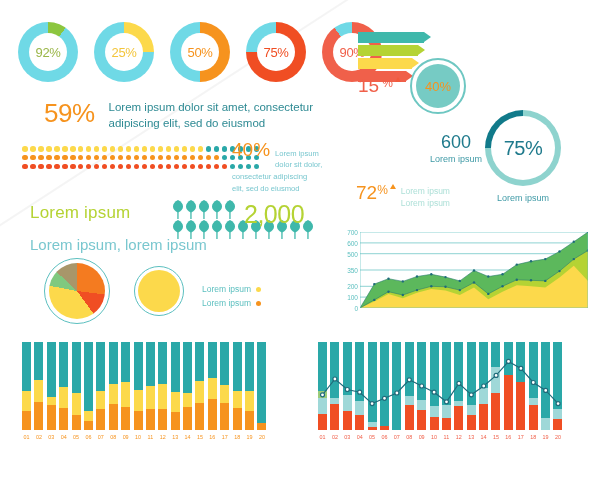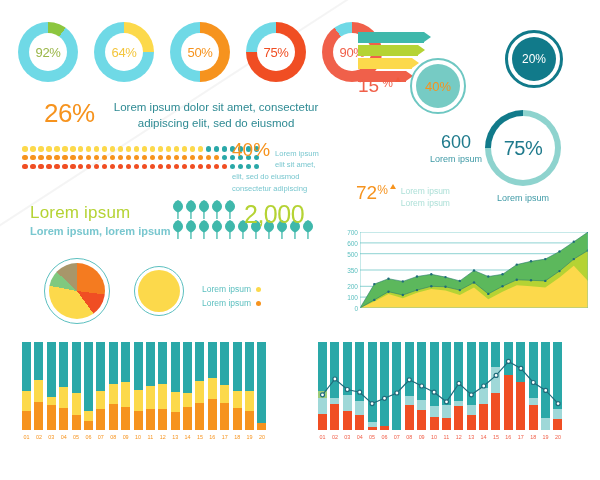--- a/index.html
+++ b/index.html
@@ -36,38 +36,38 @@
     position: absolute; left: 11px; top: 11px;
     width: 38px; height: 38px; border-radius: 50%;
     background: #fff;
     display: flex; align-items: center; justify-content: center;
   }
   .donut .pct { font-size: 13px; font-weight: 300; letter-spacing: -0.4px; }
 
   
   .lead15 { position: absolute; left: 44px; top: 100px; display: flex; align-items: flex-start; gap: 14px; }
   .lead15 .big { font-size: 26px; color: #f6931e; font-weight: 300; letter-spacing: -0.5px; line-height: 1; }
-  .lead15 .txt { font-size: 11.5px; color: #2e8a93; line-height: 1.35; max-width: 215px; text-align: center; }
+  .lead15 .txt { font-size: 11.5px; color: #2e8a93; line-height: 1.35; max-width: 215px; }
 
   
   .dots { position: absolute; left: 22px; top: 146px; }
   .dot-row { display: flex; gap: 2.4px; margin-bottom: 3.2px; }
   .dot { width: 5.6px; height: 5.6px; border-radius: 50%; }
 
   
   .blk40 { position: absolute; left: 232px; top: 140px; width: 106px; }
   .blk40 .hdr { display: flex; align-items: baseline; gap: 5px; }
   .blk40 .big { font-size: 19px; color: #f6931e; font-weight: 300; line-height: 1; }
   .blk40 .txt { font-size: 7.6px; color: #79c7cf; line-height: 1.45; }
   .blk40 .txt2 { font-size: 7.6px; color: #79c7cf; line-height: 1.45; margin-top: 1px; }
 
   
   .trees-block { position: absolute; left: 30px; top: 203px; }
   .tb-title { font-size: 17px; color: #b5d334; font-weight: 300; letter-spacing: 0.2px; }
-  .tb-sub { font-size: 11px; color: #79c7cf; margin-top: 2px; font-weight: bold; }
+  .tb-sub { font-size: 15px; color: #79c7cf; margin-top: 13px; }
   .tree-area { position: absolute; left: 172px; top: 200px; width: 160px; }
   .tree-rows { display: flex; flex-direction: column; gap: 1px; }
   .tree-line { display: flex; gap: 1px; }
   .big3000 { position: absolute; left: 244px; top: 200px; font-size: 25px; color: #b5d334; font-weight: 300; letter-spacing: -0.5px; }
 
   
   .pie-wrap { position: absolute; }
   .pie-ring { position: absolute; border-radius: 50%; border: 1px solid #5bbfbf; }
   .pie { position: absolute; border-radius: 50%; }
   .pie-legend { position: absolute; left: 202px; top: 283px; font-size: 8.5px; color: #5bbfbf; line-height: 1.6; }
@@ -142,42 +142,42 @@
   <div class="wm-line"></div>
 
   <div class="donut-row" id="donut-row">
       <div class="donut" style="background: conic-gradient(rgb(140, 198, 63) 0deg, rgb(140, 198, 63) 36deg, rgb(111, 217, 230) 36deg, rgb(111, 217, 230) 360deg);">
         <div class="hole">
           <span class="pct" style="color: rgb(154, 182, 72);">92%</span>
         </div>
       </div>
       <div class="donut" style="background: conic-gradient(rgb(252, 217, 75) 0deg, rgb(252, 217, 75) 90deg, rgb(111, 217, 230) 90deg, rgb(111, 217, 230) 360deg);">
         <div class="hole">
-          <span class="pct" style="color: rgb(243, 197, 60);">64%</span>
+          <span class="pct" style="color: rgb(243, 197, 60);">25%</span>
         </div>
       </div>
       <div class="donut" style="background: conic-gradient(rgb(246, 147, 30) 0deg, rgb(246, 147, 30) 180deg, rgb(111, 217, 230) 180deg, rgb(111, 217, 230) 360deg);">
         <div class="hole">
           <span class="pct" style="color: rgb(246, 147, 30);">50%</span>
         </div>
       </div>
       <div class="donut" style="background: conic-gradient(rgb(240, 78, 35) 0deg, rgb(240, 78, 35) 270deg, rgb(111, 217, 230) 270deg, rgb(111, 217, 230) 360deg);">
         <div class="hole">
           <span class="pct" style="color: rgb(240, 78, 35);">75%</span>
         </div>
       </div>
       <div class="donut" style="background: conic-gradient(rgb(240, 96, 74) 0deg, rgb(240, 96, 74) 324deg, rgb(111, 217, 230) 324deg, rgb(111, 217, 230) 360deg);">
         <div class="hole">
           <span class="pct" style="color: rgb(240, 96, 74);">90%</span>
         </div>
       </div>
     </div>
 
   <div class="lead15">
-    <div class="big">26%</div>
+    <div class="big">59%</div>
     <div class="txt">Lorem ipsum dolor sit amet, consectetur adipiscing elit, sed do eiusmod</div>
   </div>
 
   <div class="dots" id="dot-matrix">
       <div class="dot-row">
         <span class="dot" style="background: rgb(252, 217, 75);"></span>
         <span class="dot" style="background: rgb(252, 217, 75);"></span>
         <span class="dot" style="background: rgb(252, 217, 75);"></span>
         <span class="dot" style="background: rgb(252, 217, 75);"></span>
         <span class="dot" style="background: rgb(252, 217, 75);"></span>
@@ -271,25 +271,25 @@
         <span class="dot" style="background: rgb(42, 168, 168);"></span>
         <span class="dot" style="background: rgb(42, 168, 168);"></span>
       </div>
     </div>
 
   <div class="blk40">
     <div class="hdr">
       <div class="big">40%</div>
       <div class="txt">
         <div>Lorem ipsum</div>
-        <div>elit sit amet,</div>
+        <div>dolor sit dolor,</div>
       </div>
     </div>
+    <div class="txt2">consectetur adipiscing</div>
     <div class="txt2">elit, sed do eiusmod</div>
-    <div class="txt2">consectetur adipiscing</div>
   </div>
 
   <div class="trees-block">
     <div class="tb-title">Lorem ipsum</div>
     <div class="tb-sub">Lorem ipsum, lorem ipsum</div>
   </div>
   <div class="tree-area">
     <div class="tree-rows" id="tree-rows">
         <div class="tree-line">
           <svg width="12" height="19" viewBox="0 0 12 19">
@@ -400,25 +400,20 @@
     <span class="tri-up" style="border-bottom-color:#f6931e;"></span>
     <span class="lbls">
       <div>Lorem ipsum</div>
       <div>Lorem ipsum</div>
     </span>
   </div>
 
   <div class="c40">
     <div class="fill">
         <span class="n">40%</span>
-      </div>
-  </div>
-  <div class="c20">
-    <div class="fill">
-        <span class="n">20%</span>
       </div>
   </div>
 
   <div class="n600">
     <div class="v">600</div>
     <div class="l">Lorem ipsum</div>
   </div>
 
   <div class="c75" id="circle75" style="background: conic-gradient(rgb(142, 211, 206) 0deg, rgb(142, 211, 206) 270deg, rgb(17, 122, 138) 270deg, rgb(17, 122, 138) 360deg);">
     <div class="hole">

